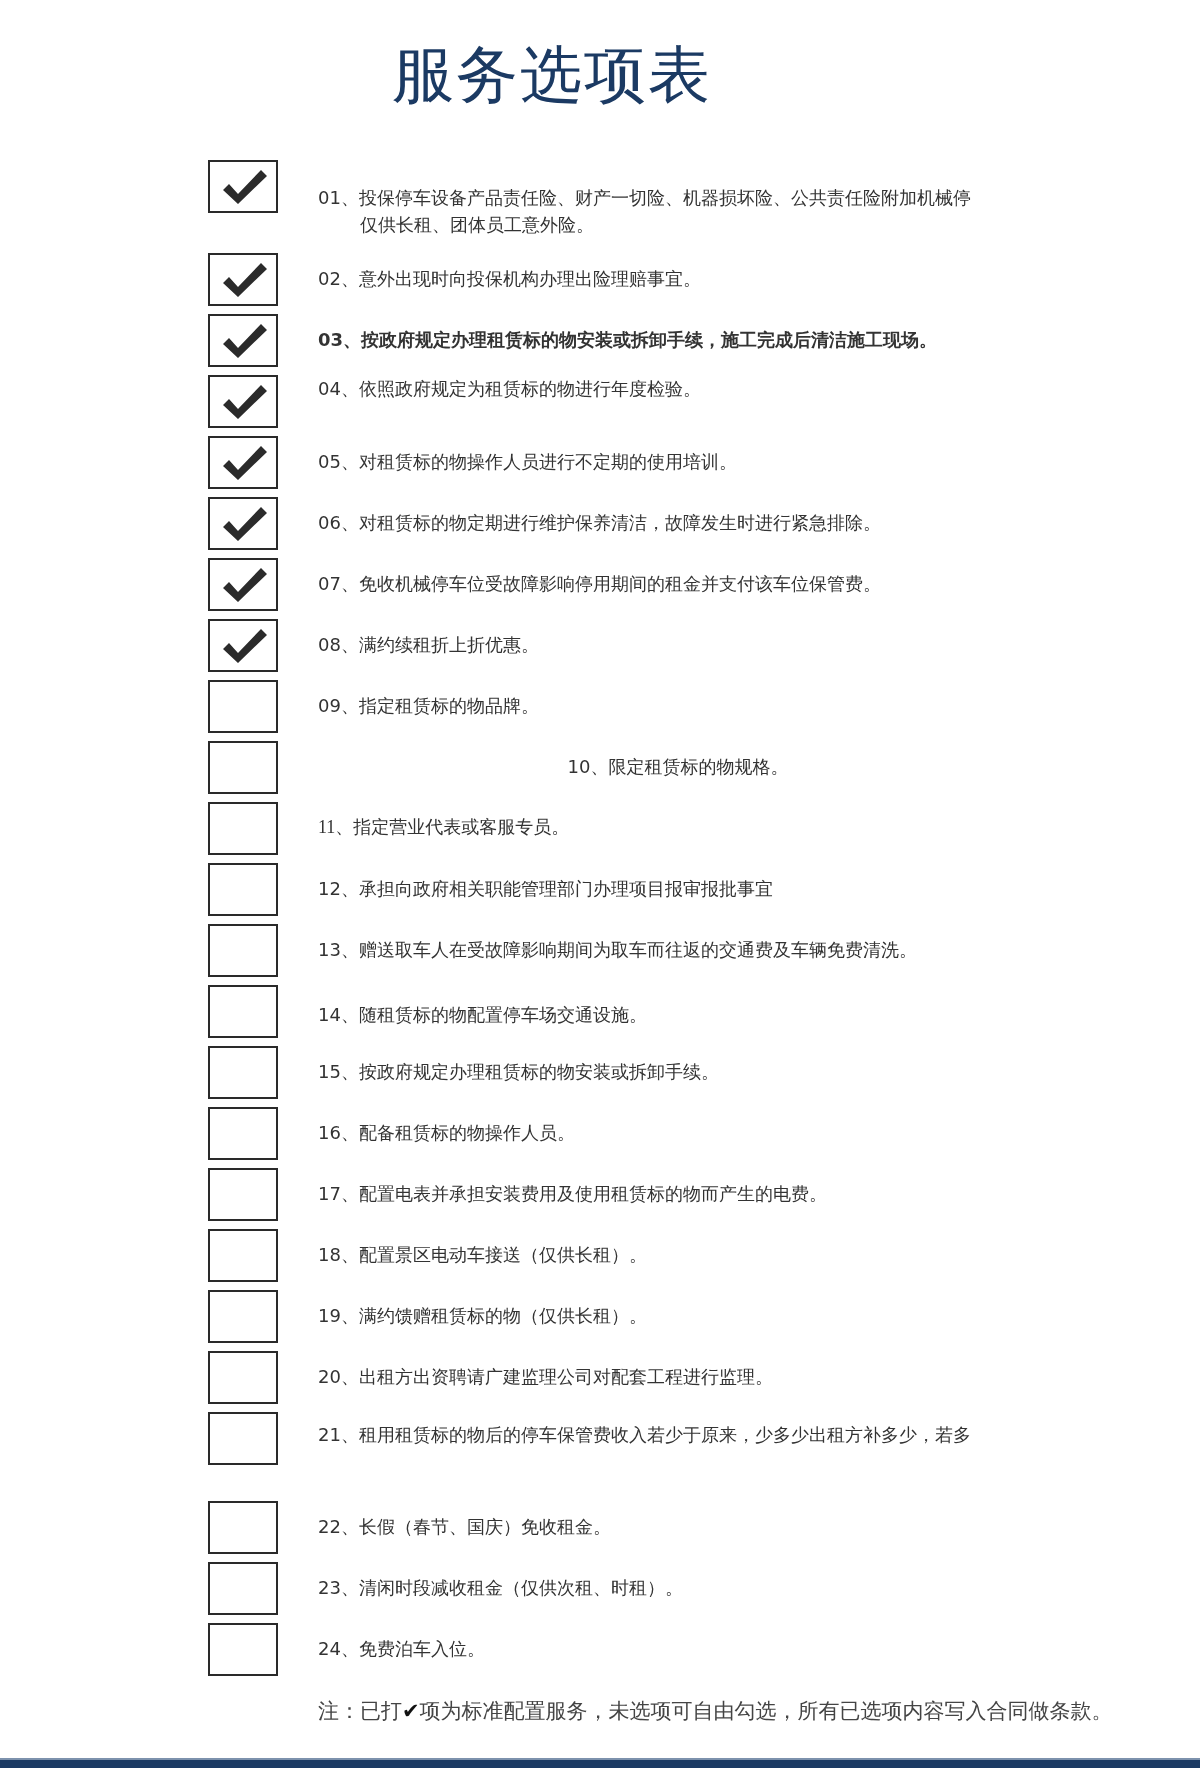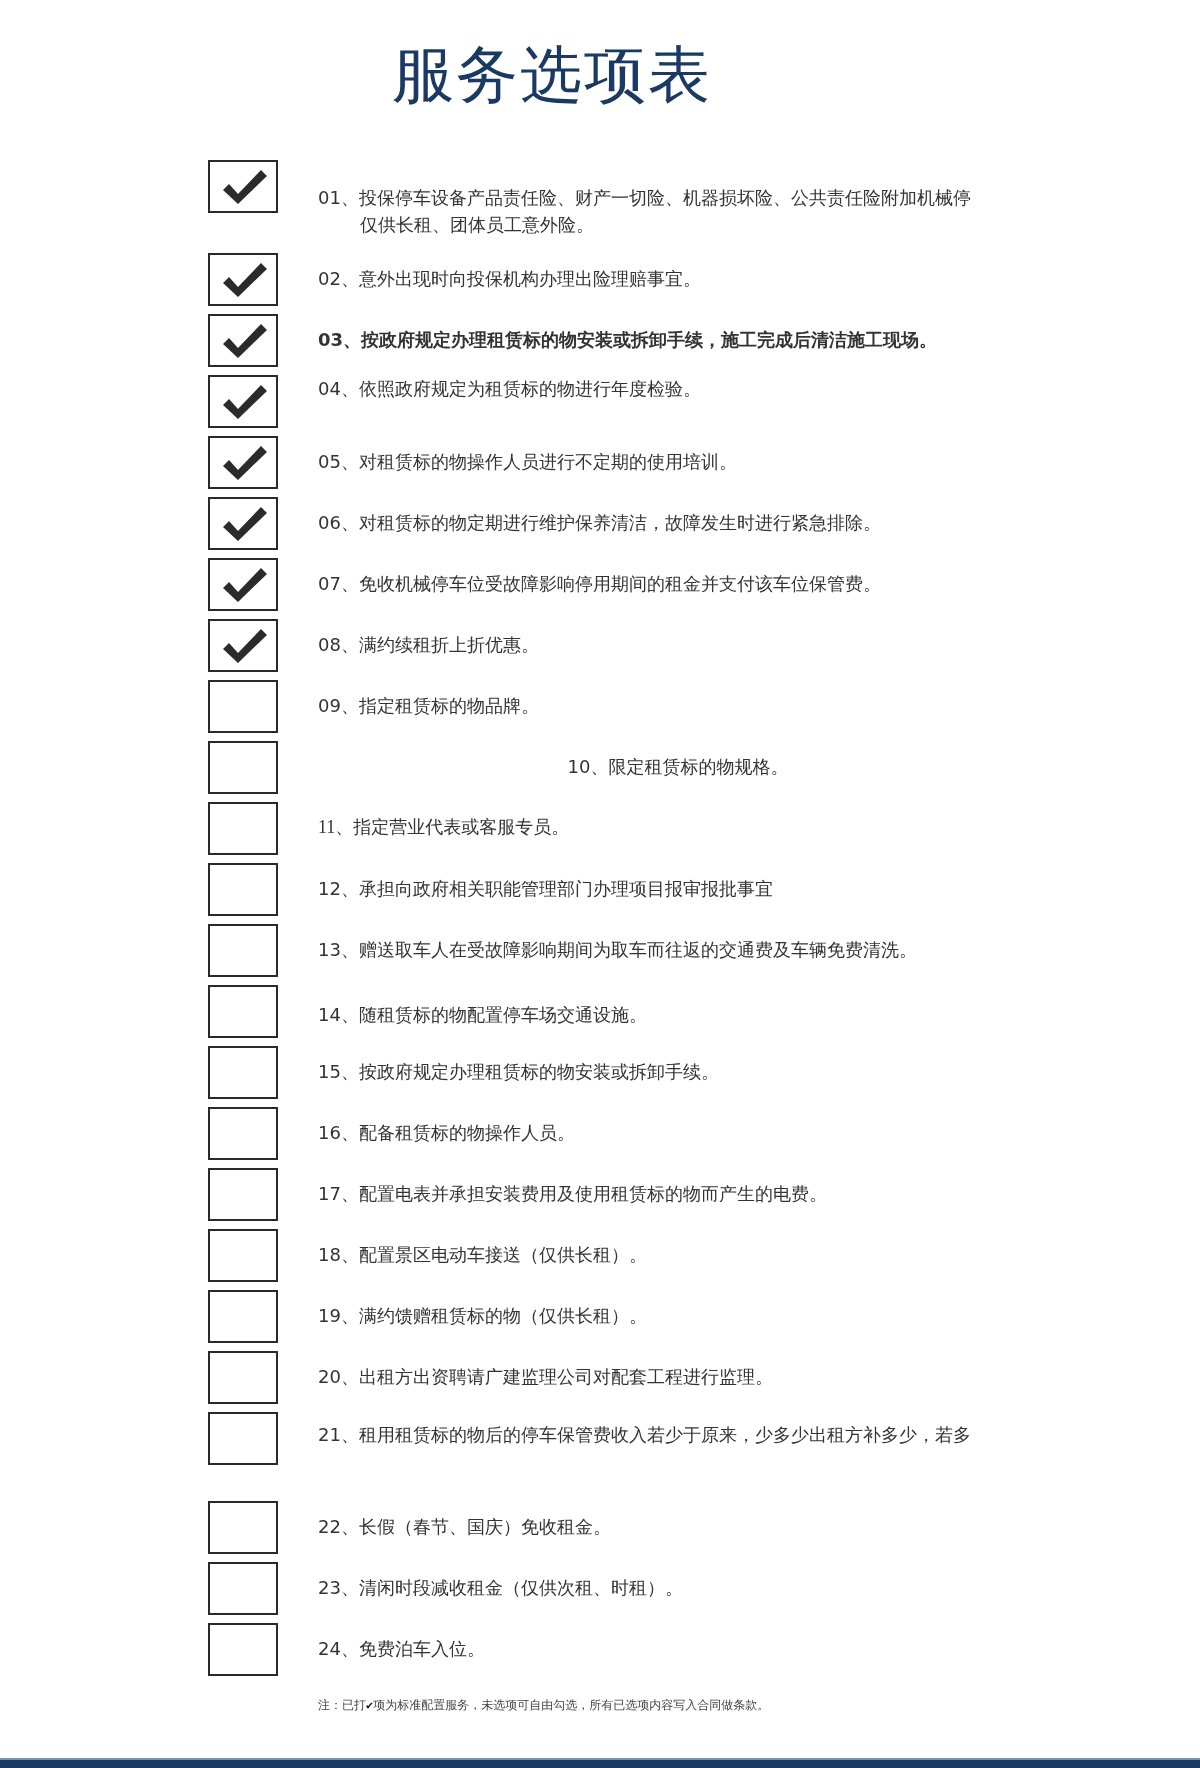--- a/index.html
+++ b/index.html
@@ -8,21 +8,21 @@
   .title { position: absolute; left: 0; top: 44px; width: 1104px; text-align: center;
            font-size: 62px; font-weight: normal; color: #1b3a63; letter-spacing: 2px; line-height: 1; }
   .item { position: absolute; left: 0; width: 1200px; }
   .box { position: absolute; left: 208px; width: 66px; height: 49px;
          border: 2px solid #2a2a2a; background: #fff; box-sizing: content-box; }
   .box svg { position: absolute; left: 9px; top: 4px; width: 50px; height: 42px; }
   .text { position: absolute; left: 318px; width: 720px; font-size: 18px;
           line-height: 27px; color: #333333; }
   .text .num { display: inline; }
   .text .line2 { display: block; padding-left: 42px; }
-  .note { position: absolute; left: 318px; top: 1697px; font-size: 12px; color: #444; font-family: Liberation Mono, monospace; }
+  .note { position: absolute; left: 318px; top: 1697px; font-size: 21px; color: #444; }
   .note .chk { font-weight: bold; color: #111; }
   .bottom-bar { position: absolute; left: 0; top: 1760px; width: 1200px; height: 8px; background: #1b3a63; }
   .bottom-bar-top { position: absolute; left: 0; top: 1758px; width: 1200px; height: 2px; background: #7d92ad; }
 </style>
 </head>
 <body>
 
 <div class="title">服务选项表</div>
 
 <div id="list">

